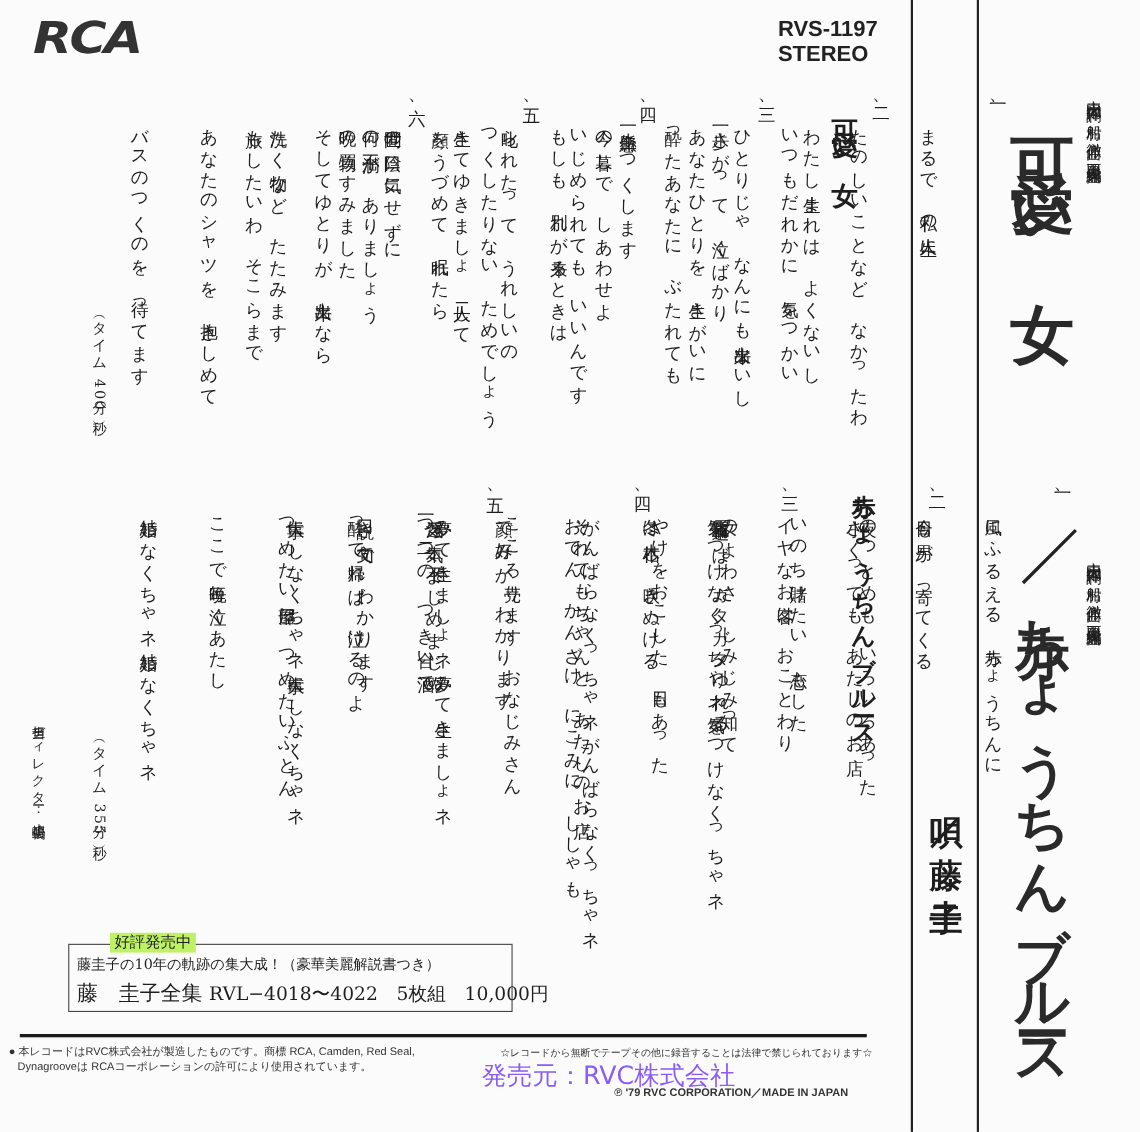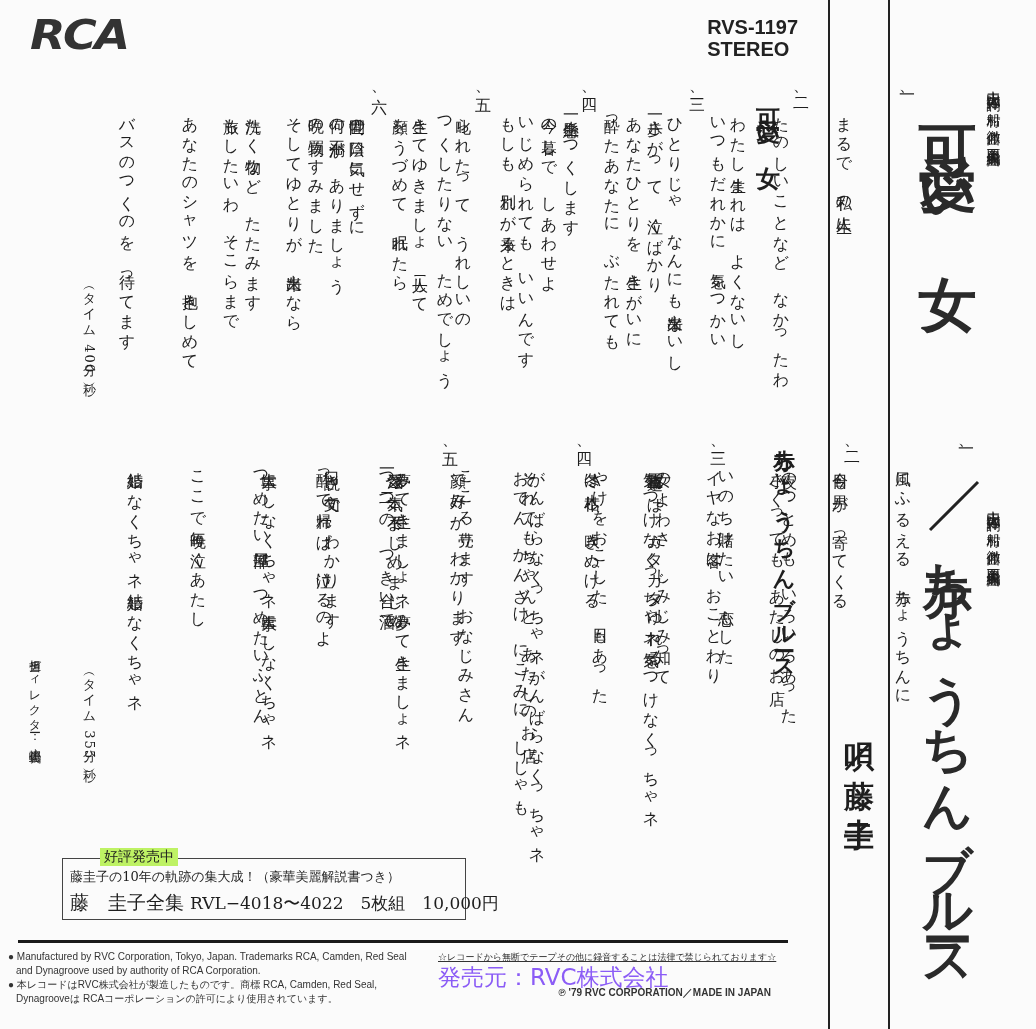--- a/index.html
+++ b/index.html
@@ -22,21 +22,21 @@
   .credits { writing-mode:vertical-rl; font-size:14px; letter-spacing:1px; line-height:16px; white-space:pre; }
   .singer { writing-mode:vertical-rl; font-family:"DejaVu Sans", sans-serif; font-size:30px; font-weight:bold; letter-spacing:4px; white-space:pre; }
   .promo { left:62px; top:858px; width:402px; height:60px; border:1px solid #444; }
   .promo-head { left:100px; top:848px; background:#bef264; padding:0 4px; font-family:"DejaVu Sans", sans-serif; font-size:14px; }
   .promo-l1 { left:70px; top:868px; font-size:13px; white-space:nowrap; }
   .promo-l2 { left:70px; top:890px; font-size:19px; white-space:nowrap; }
   .promo-l2 .rest { font-size:17px; margin-left:6px; }
   .hrule { left:18px; top:940px; width:770px; height:3px; background:#1a1a1a; }
   .legal { left:8px; top:950px; width:410px; font-family:"Liberation Sans", sans-serif; font-size:10px; line-height:14px; color:#333; }
   .legal p { margin:0; padding-left:8px; text-indent:-8px; }
-  .notice { left:438px; top:951px; width:355px; text-align:left; font-size:9px; color:#333; white-space:nowrap;text-decoration:underline; }
+  .notice { left:438px; top:951px; width:355px; text-align:right; font-size:9px; color:#333; white-space:nowrap; }
   .dist { left:438px; top:962px; width:355px; text-align:left; font-family:"DejaVu Sans", sans-serif; font-size:23px; color:#8b5cf6; }
   .copy { left:416px; top:986px; width:355px; text-align:right; font-family:"Liberation Sans", sans-serif; font-weight:bold; font-size:10px; color:#333; }
   .director { left:26px; top:650px; writing-mode:vertical-rl; font-size:12px; letter-spacing:1px; white-space:pre; }
 </style>
 </head>
 <body>
 
 <div class="abs logo">RCA</div>
 <div class="abs catno">
   <div>RVS-1197</div>
@@ -151,18 +151,17 @@
 
 <div class="abs promo"></div>
 <div class="abs promo-head">好評発売中</div>
 <div class="abs promo-l1">藤圭子の10年の軌跡の集大成！（豪華美麗解説書つき）</div>
 <div class="abs promo-l2">
   <span>藤　圭子全集</span><span class="rest">RVL−4018〜4022　5枚組　10,000円</span>
 </div>
 
 <div class="abs hrule"></div>
 <div class="abs legal">
-  <p><span>● </span><span>Manufactured by RVC Corporation, Tokyo, Japan. Trademarks RCA, Camden, Red Seal and Dynagroove used by authority of RCA Corporation.</span></p>
   <p><span>● </span><span>本レコードはRVC株式会社が製造したものです。商標 RCA, Camden, Red Seal, Dynagrooveは RCAコーポレーションの許可により使用されています。</span></p>
 </div>
 <div class="abs notice">☆レコードから無断でテープその他に録音することは法律で禁じられております☆</div>
 <div class="abs dist">発売元：RVC株式会社</div>
 <div class="abs copy">℗ '79 RVC CORPORATION／MADE IN JAPAN</div>
 
 </body></html>

